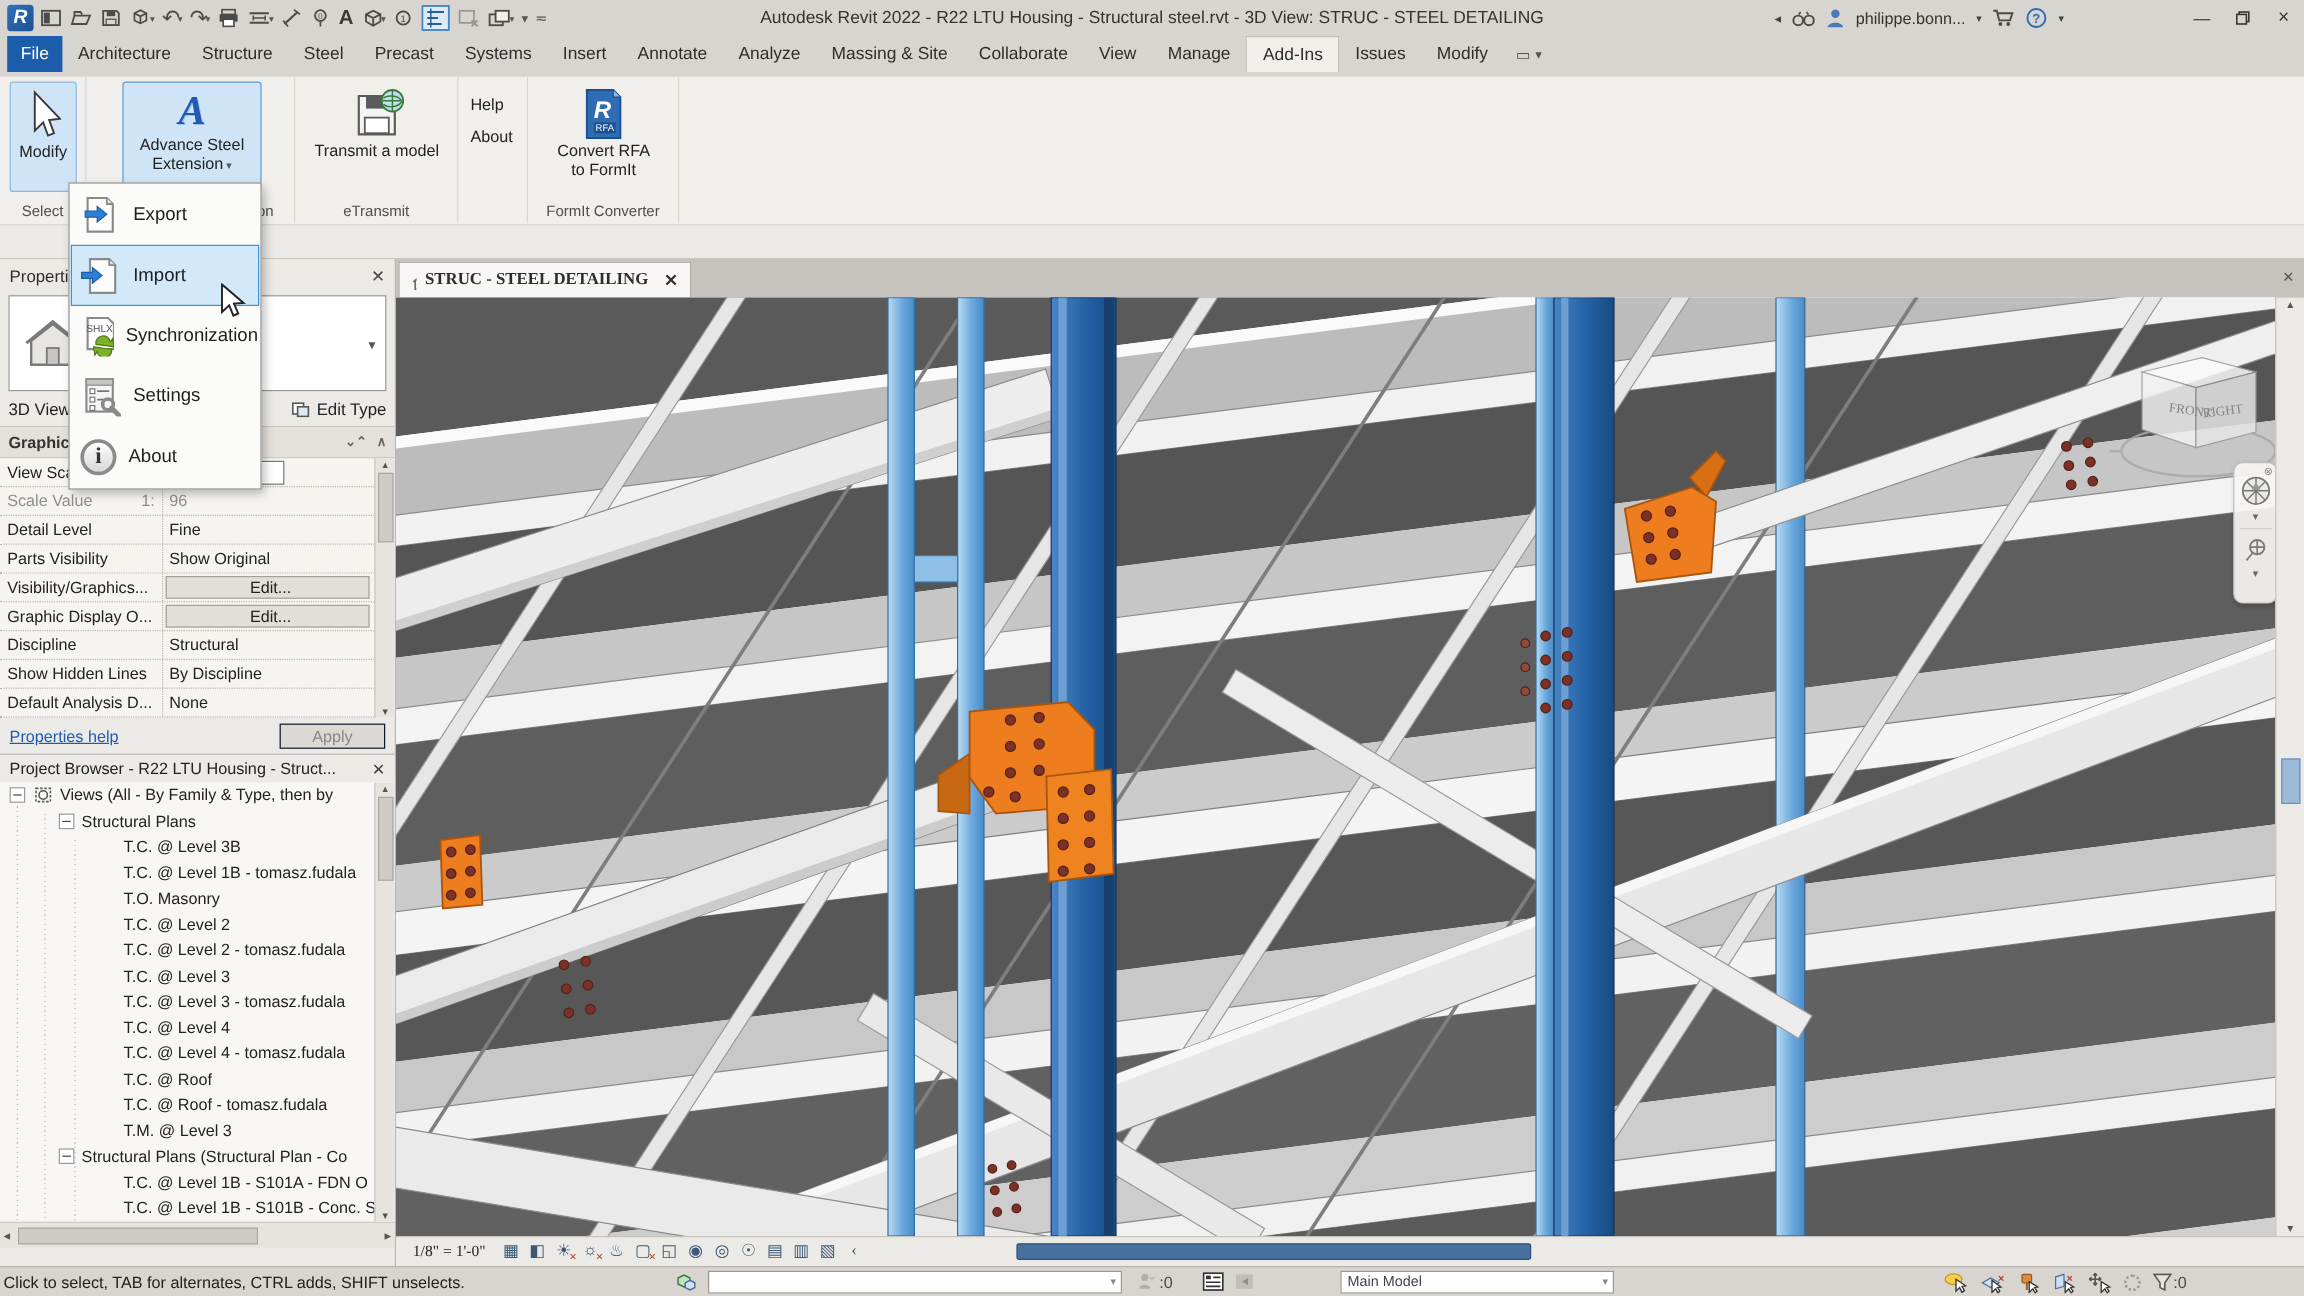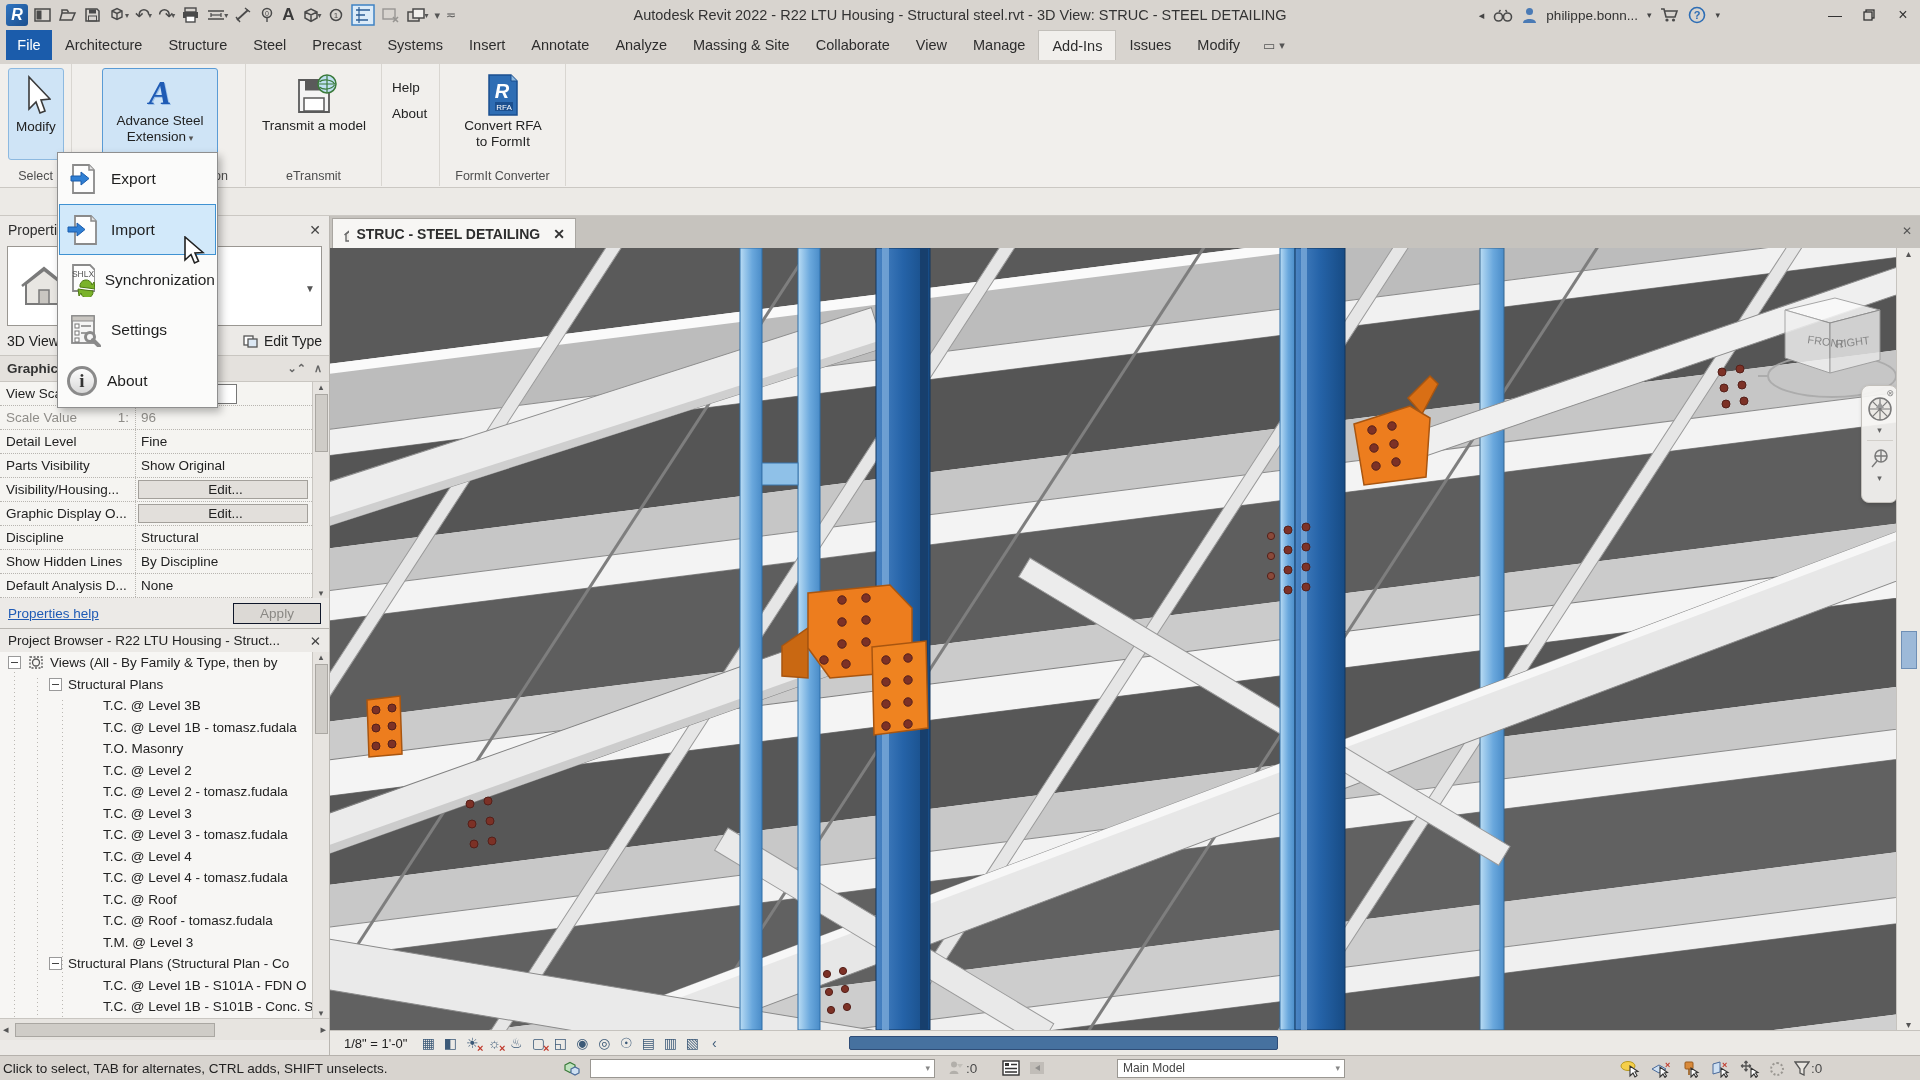--- a/index.html
+++ b/index.html
@@ -83,21 +83,21 @@
   .tg.minus::after{content:"";position:absolute;left:2px;right:2px;top:5px;border-top:1px solid #444}
   .vicon{display:none;margin-right:5px;flex:none}
   .vicon.views{display:flex}
   .tscroll{position:absolute;right:0;top:0;bottom:0;width:17px;background:#e7e4e0;border-left:1px solid #c9c6c1;
            display:flex;flex-direction:column;align-items:center;font-size:9px;color:#555}
   .tscroll .thumb{width:13px;height:70px;background:#cfccc7;border:1px solid #aaa7a2;margin-top:2px}
   .hscroll{height:22px;background:#e7e4e0;border-top:1px solid #c9c6c1;display:flex;align-items:center;font-size:11px;color:#555;padding:0 3px;}
   .hscroll .track{flex:1;height:14px;margin:0 4px;position:relative}
   .hscroll .thumb{position:absolute;left:2px;top:0;width:200px;height:14px;background:#cfccc7;border:1px solid #aaa7a2}
   
-  .viewport{position:absolute;left:330px;top:216px;width:1590px;height:839px;background:#c6c3be;}
+  .viewport{position:absolute;left:330px;top:216px;width:1590px;height:839px;background:#c6c3be;font-family:Liberation Serif, serif;}
   .viewtabs{position:absolute;left:0;top:0;width:100%;height:32px;background:#c6c3be;display:flex;align-items:flex-end;}
   .vtab{width:244px;height:30px;background:#f7f6f4;border:1px solid #a9a6a1;border-bottom:none;display:flex;align-items:center;
         gap:7px;padding:0 10px;margin-left:2px;font-size:14px;font-weight:bold;color:#2d2d2d;white-space:nowrap}
   .vtab .x{margin-left:6px;font-weight:bold;color:#333}
   .vwinctl{position:absolute;right:8px;top:8px;color:#555;font-size:12px}
   .scene{position:absolute;left:0;top:32px;width:1566px;height:782px;background:#fcfcfc;}
   .vscroll{position:absolute;right:0;top:32px;width:24px;height:782px;background:#eceae6;border-left:1px solid #c6c3be;
            display:flex;flex-direction:column;align-items:center;font-size:10px;color:#555}
   .vscroll .sp{flex:1;position:relative;width:100%}
   .vscroll .thumb{position:absolute;left:4px;top:372px;width:16px;height:38px;background:#9db9d8;border:1px solid #6f8fb5}
@@ -468,21 +468,21 @@
         <div class="prow">
           <span class="lbl">
             <span>Parts Visibility</span>
             <span style="color:inherit"></span>
           </span>
           <span class="val vtext">Show Original</span>
         </div>
 
         <div class="prow">
           <span class="lbl">
-            <span>Visibility/Housing...</span>
+            <span>Visibility/Graphics...</span>
             <span style="color:inherit"></span>
           </span>
           <span class="val vbutton">Edit...</span>
         </div>
 
         <div class="prow">
           <span class="lbl">
             <span>Graphic Display O...</span>
             <span style="color:inherit"></span>
           </span>

